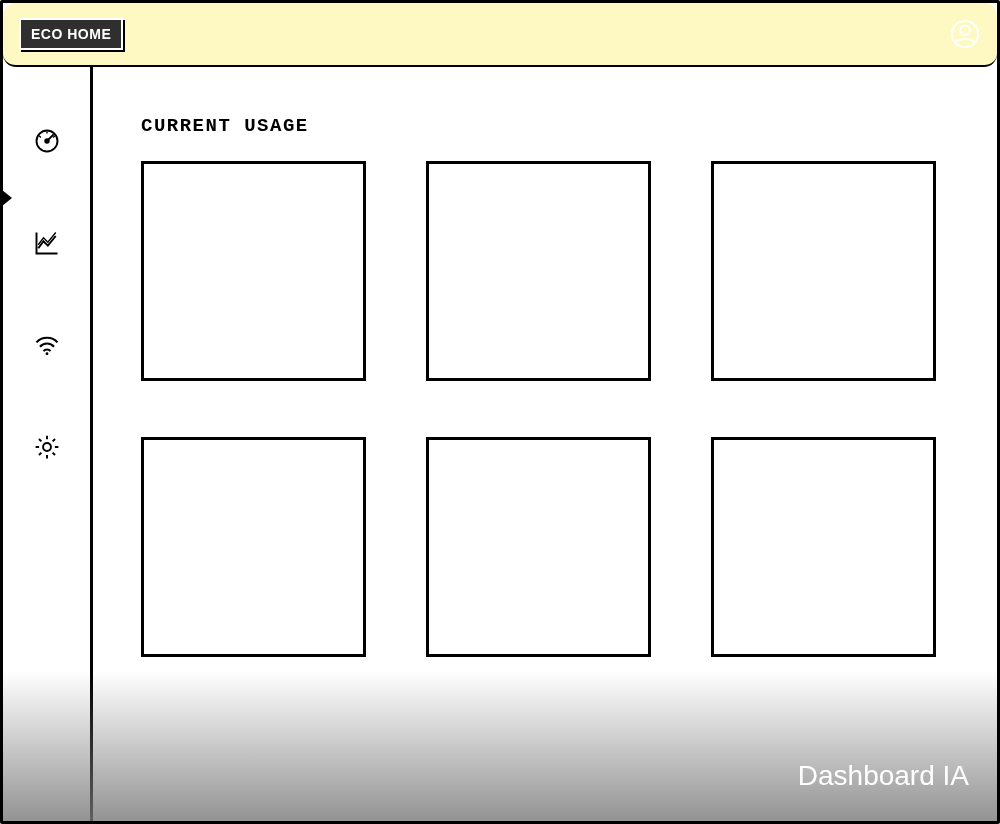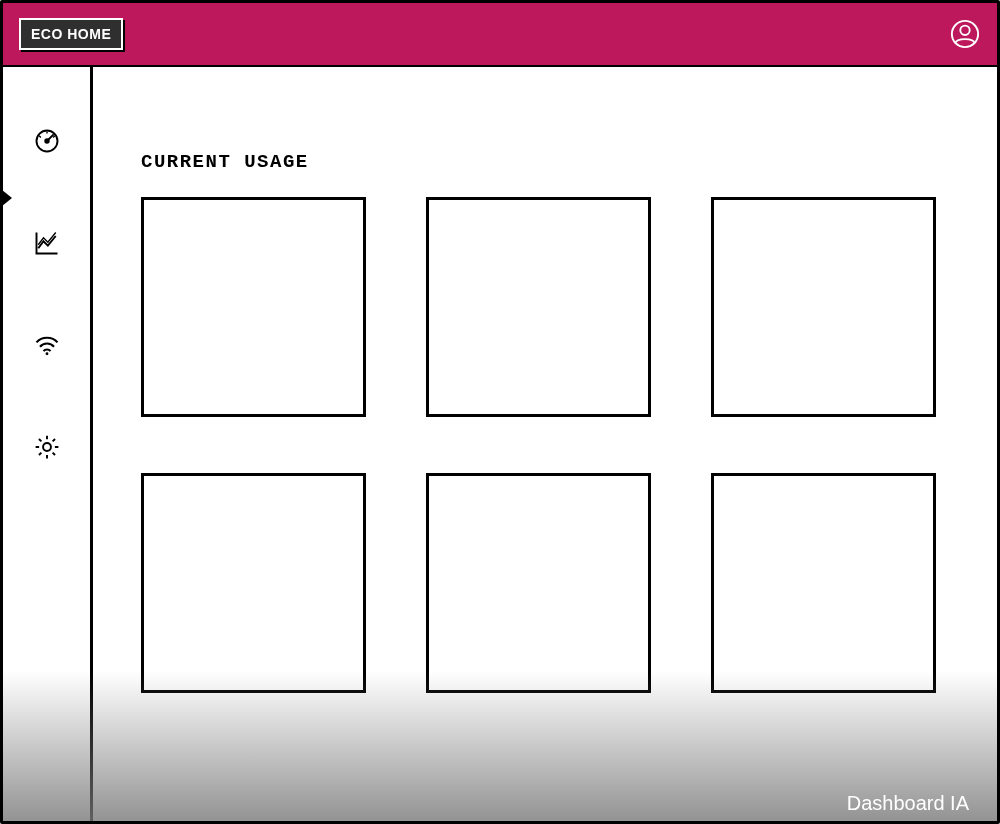--- a/index.html
+++ b/index.html
@@ -12,26 +12,27 @@
       height: 824px;
       font-family: "Helvetica Neue", Arial, sans-serif;
       background: #ffffff;
       position: relative;
       overflow: hidden;
       border: 3px solid #000;
       border-radius: 2px;
     }
     .header {
       height: 64px;
-      background: #be185d;
+      background: #fef9c3;
       display: flex;
       align-items: center;
       justify-content: space-between;
       padding: 0 16px;
       border-bottom: 2px solid #000;
+      border-radius: 13px;
     }
     .logo-btn {
       background: #2f2f2f;
       color: #fff;
       border: 2px solid #fff;
       padding: 6px 10px;
       font-weight: 700;
       font-size: 14px;
       letter-spacing: 0.5px;
       display: inline-block;
@@ -83,21 +84,20 @@
       padding: 48px 48px 0 48px;
       position: relative;
       overflow: hidden;
     }
     .section-heading {
       font-size: 19px;
       font-weight: 700;
       letter-spacing: 1.5px;
       margin-bottom: 24px;
       font-family: "Courier New", monospace;
-      margin-top: 36px;
     }
     .card-row {
       display: flex;
       gap: 60px;
       margin-bottom: 56px;
     }
     .card {
       width: 225px;
       height: 220px;
       border: 3px solid #000;
@@ -109,23 +109,23 @@
       right: 0;
       bottom: 0;
       height: 150px;
       background: linear-gradient(to bottom, rgba(255,255,255,0) 0%, rgba(120,120,120,0.8) 100%);
       pointer-events: none;
       z-index: 5;
     }
     .footer-label {
       position: absolute;
       right: 28px;
-      bottom: 6px;
+      bottom: 29px;
       color: #fff;
-      font-size: 20px;
+      font-size: 28px;
       z-index: 6;
       pointer-events: none;
     }
   </style>
 </head>
 <body>
 
 <div class="header">
   <div class="logo-btn">ECO HOME</div>
   <div class="profile-icon">

